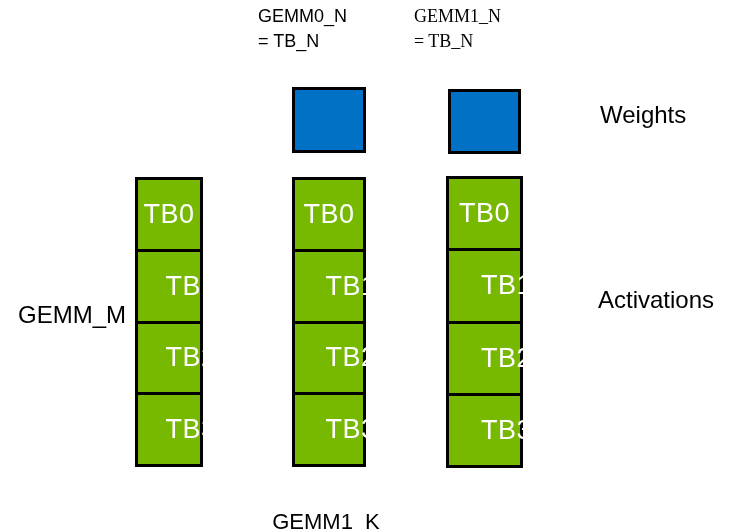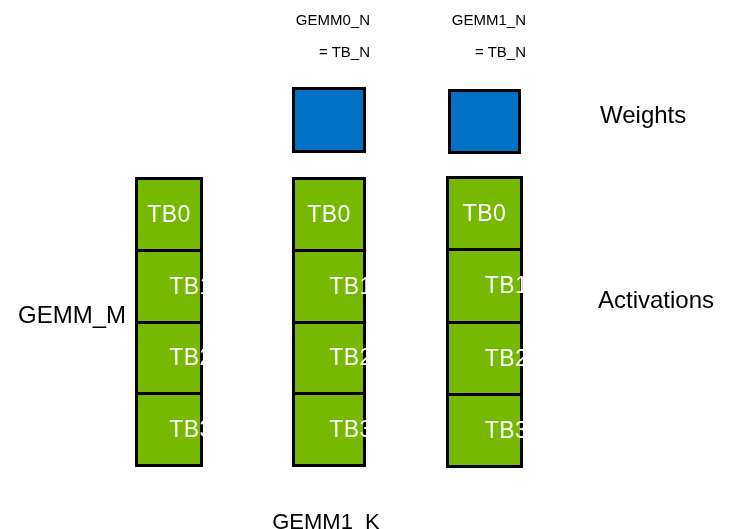--- a/index.html
+++ b/index.html
@@ -17,23 +17,23 @@
     color: var(--text, #000000);
   }
   .lbl {
     position: absolute;
     color: var(--text, #000000);
     white-space: pre-line;
   }
   .top-label {
     width: 112px;
     top: 4px;
-    text-align: right;
-    font-size: 15px;
-    line-height: 32px;
+    text-align: left;
+    font-size: 18px;
+    line-height: 25px;
   }
   .side-label {
     font-size: 24px;
     line-height: 26px;
   }
   .axis-label {
     font-size: 24px;
     line-height: 25px;
   }
   .bottom-label {
@@ -56,36 +56,36 @@
     box-sizing: border-box;
     display: flex;
     flex-direction: column;
   }
   .cell {
     flex: 1 1 0;
     display: flex;
     align-items: center;
     justify-content: center;
     color: var(--cell_text, #ffffff);
-    font-size: 23px;
+    font-size: 27px;
     letter-spacing: 0.5px;
   }
   .cell + .cell {
     border-top: 3px solid var(--border, #000000);
     padding-left: 44px;
   }
 </style>
 </head>
 <body>
 
 <div class="stage">
 
   <div class="lbl top-label" style="left:258px;">GEMM0_N
 = TB_N</div>
-  <div class="lbl top-label" style="left:414px;">GEMM1_N
+  <div class="lbl top-label" style="left:414px;font-family:Liberation Serif, serif;">GEMM1_N
 = TB_N</div>
 
   <div class="bluebox" style="left:292px; top:87px; width:74px; height:66px;"></div>
   <div class="bluebox" style="left:448px; top:89px; width:73px; height:65px;"></div>
 
   <div class="col" style="left:135px; top:177px; width:68px;">
     <div class="cell">TB0</div>
     <div class="cell">TB1</div>
     <div class="cell">TB2</div>
     <div class="cell">TB3</div>

